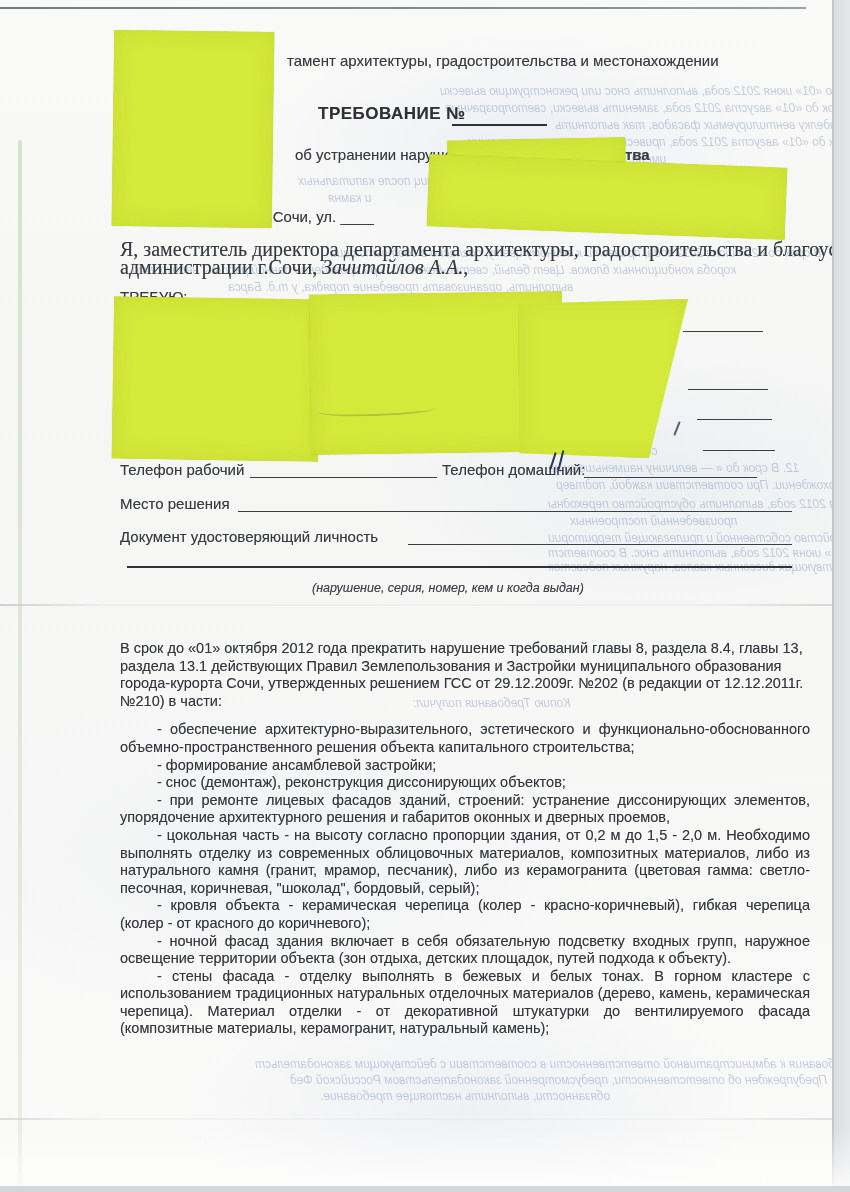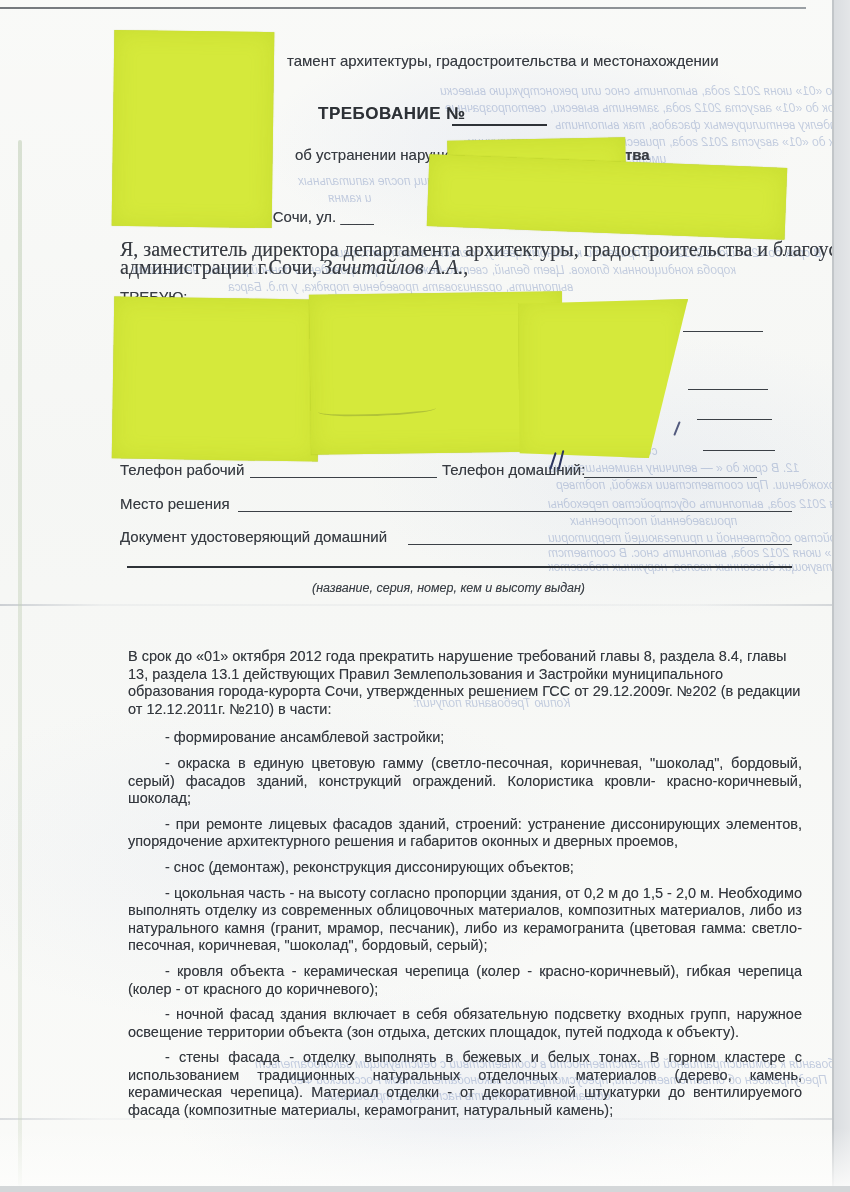--- a/index.html
+++ b/index.html
@@ -71,21 +71,21 @@
   .edge-left{position:absolute;left:18px;top:140px;width:4px;height:1046px;
       background:linear-gradient(180deg,rgba(190,205,180,.55),rgba(205,215,195,.35));border-radius:2px;}
   .edge-bottom{position:absolute;left:0;top:1128px;width:850px;height:58px;
       background:linear-gradient(180deg,rgba(250,250,249,0),rgba(253,253,252,.85));}
   .edge-bottom-strip{position:absolute;left:0;top:1186px;width:850px;height:6px;background:#d4d7d9;}
 
   
   #body-text{position:absolute;left:120px;top:640px;width:690px;
       font-size:14.5px;line-height:17.6px;color:#34383e;
       text-shadow:0 0 .5px rgba(40,45,55,.45);}
-  #body-text p{margin:8px;}
+  #body-text p{margin:0;}
   #body-text p.intro{margin-bottom:11px;}
   #body-text p.item{text-indent:37px;text-align:justify;}
 </style>
 </head>
 <body>
 
 <div id="scan">
 
   <div class="layer" id="ghost-layer">
       <span class="ghost-line mir" style="left: 440px; top: 84px;">В срок до «01» июня 2012 года, выполнить снос или реконструкцию вывески</span>
@@ -140,35 +140,35 @@
     <div class="uline" style="left:703px;top:450px;width:72px;"></div>
 
     <span class="txt sz15" style="left:120px;top:461px;">Телефон рабочий</span>
     <div class="uline" style="left:250px;top:477px;width:187px;"></div>
     <span class="txt sz15" style="left:442px;top:461px;">Телефон домашний:</span>
     <div class="uline" style="left:584px;top:477px;width:173px;"></div>
 
     <span class="txt sz15" style="left:120px;top:495px;">Место решения</span>
     <div class="uline" style="left:238px;top:511px;width:554px;"></div>
 
-    <span class="txt sz15" style="left:120px;top:528px;">Документ удостоверяющий домашний</span>
+    <span class="txt sz15" style="left:120px;top:528px;">Документ удостоверяющий личность</span>
     <div class="uline" style="left:408px;top:544px;width:384px;"></div>
 
     <div class="uline heavy" style="left:127px;top:566px;width:665px;"></div>
-    <span class="txt caption" style="left:312px;top:581px;">(название, серия, номер, кем и высоту выдан)</span>
+    <span class="txt caption" style="left:312px;top:581px;">(нарушение, серия, номер, кем и когда выдан)</span>
 
     <div class="crease" style="left:0;top:604px;width:850px;"></div>
     <div class="crease" style="left:0;top:1118px;width:850px;opacity:.45;"></div>
 
     <div id="body-text">
       <p class="intro">В срок до «01» октября 2012 года прекратить нарушение требований главы 8, раздела 8.4, главы 13, раздела 13.1 действующих Правил Землепользования и Застройки муниципального образования города-курорта Сочи, утвержденных решением ГСС от 29.12.2009г. №202 (в редакции от 12.12.2011г. №210) в части:</p>
+    <p class="item">- обеспечение архитектурно-выразительного, эстетического и функционально-обоснованного объемно-пространственного решения объекта капитального строительства;</p>
         <p class="item">- формирование ансамблевой застройки;</p>
-        <p class="item">- окраска в единую цветовую гамму (светло-песочная, коричневая, "шоколад", бордовый, серый) фасадов зданий, конструкций ограждений. Колористика кровли- красно-коричневый, шоколад;</p>
+        <p class="item">- снос (демонтаж), реконструкция диссонирующих объектов;</p>
         <p class="item">- при ремонте лицевых фасадов зданий, строений: устранение диссонирующих элементов, упорядочение архитектурного решения и габаритов оконных и дверных проемов,</p>
-        <p class="item">- снос (демонтаж), реконструкция диссонирующих объектов;</p>
         <p class="item">- цокольная часть - на высоту согласно пропорции здания, от 0,2 м до 1,5 - 2,0 м. Необходимо выполнять отделку из современных облицовочных материалов, композитных материалов, либо из натурального камня (гранит, мрамор, песчаник), либо из керамогранита (цветовая гамма: светло-песочная, коричневая, "шоколад", бордовый, серый);</p>
         <p class="item">- кровля объекта - керамическая черепица (колер - красно-коричневый), гибкая черепица (колер - от красного до коричневого);</p>
         <p class="item">- ночной фасад здания включает в себя обязательную подсветку входных групп, наружное освещение территории объекта (зон отдыха, детских площадок, путей подхода к объекту).</p>
         <p class="item">- стены фасада - отделку выполнять в бежевых и белых тонах. В горном кластере с использованием традиционных натуральных отделочных материалов (дерево, камень, керамическая черепица). Материал отделки - от декоративной штукатурки до вентилируемого фасада (композитные материалы, керамогранит, натуральный камень);</p>
       </div>
   </div>
 
   <div class="layer" id="redact-layer">
     <div class="redact r1"></div>
     <div class="redact rD"></div>

